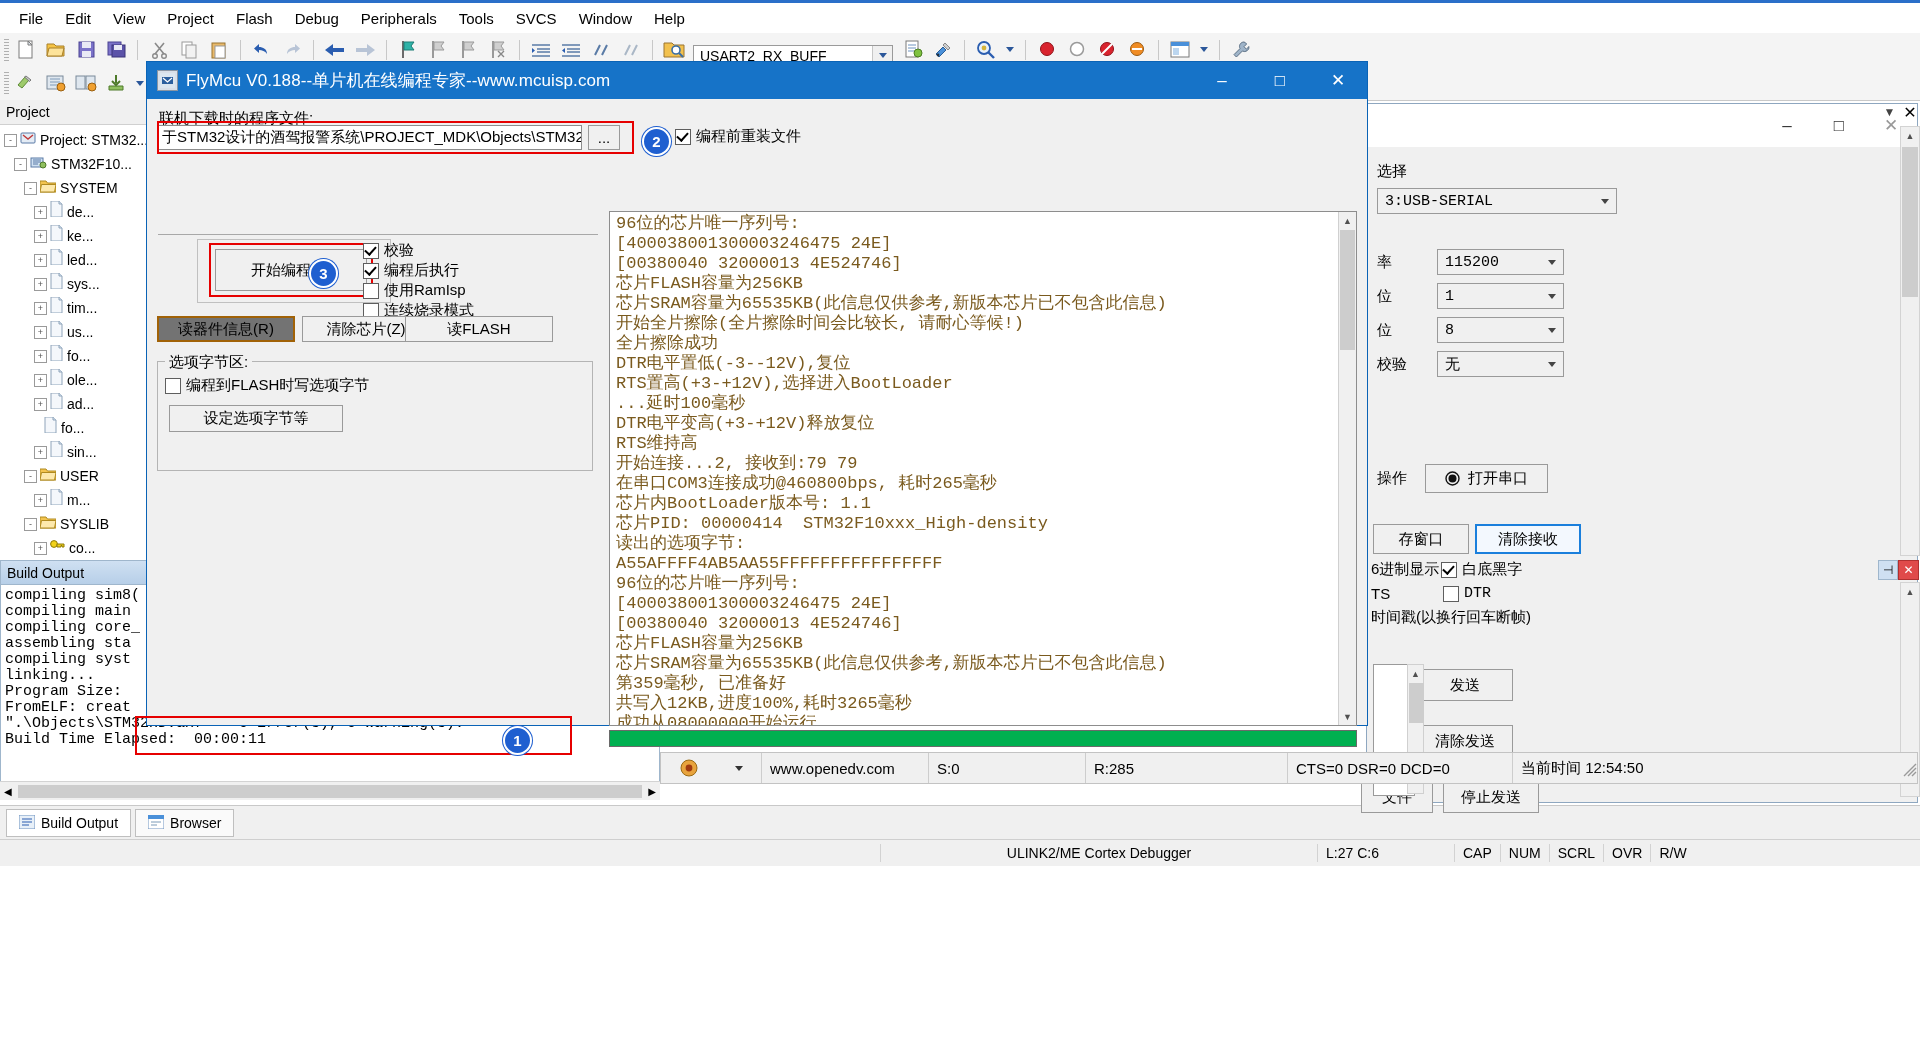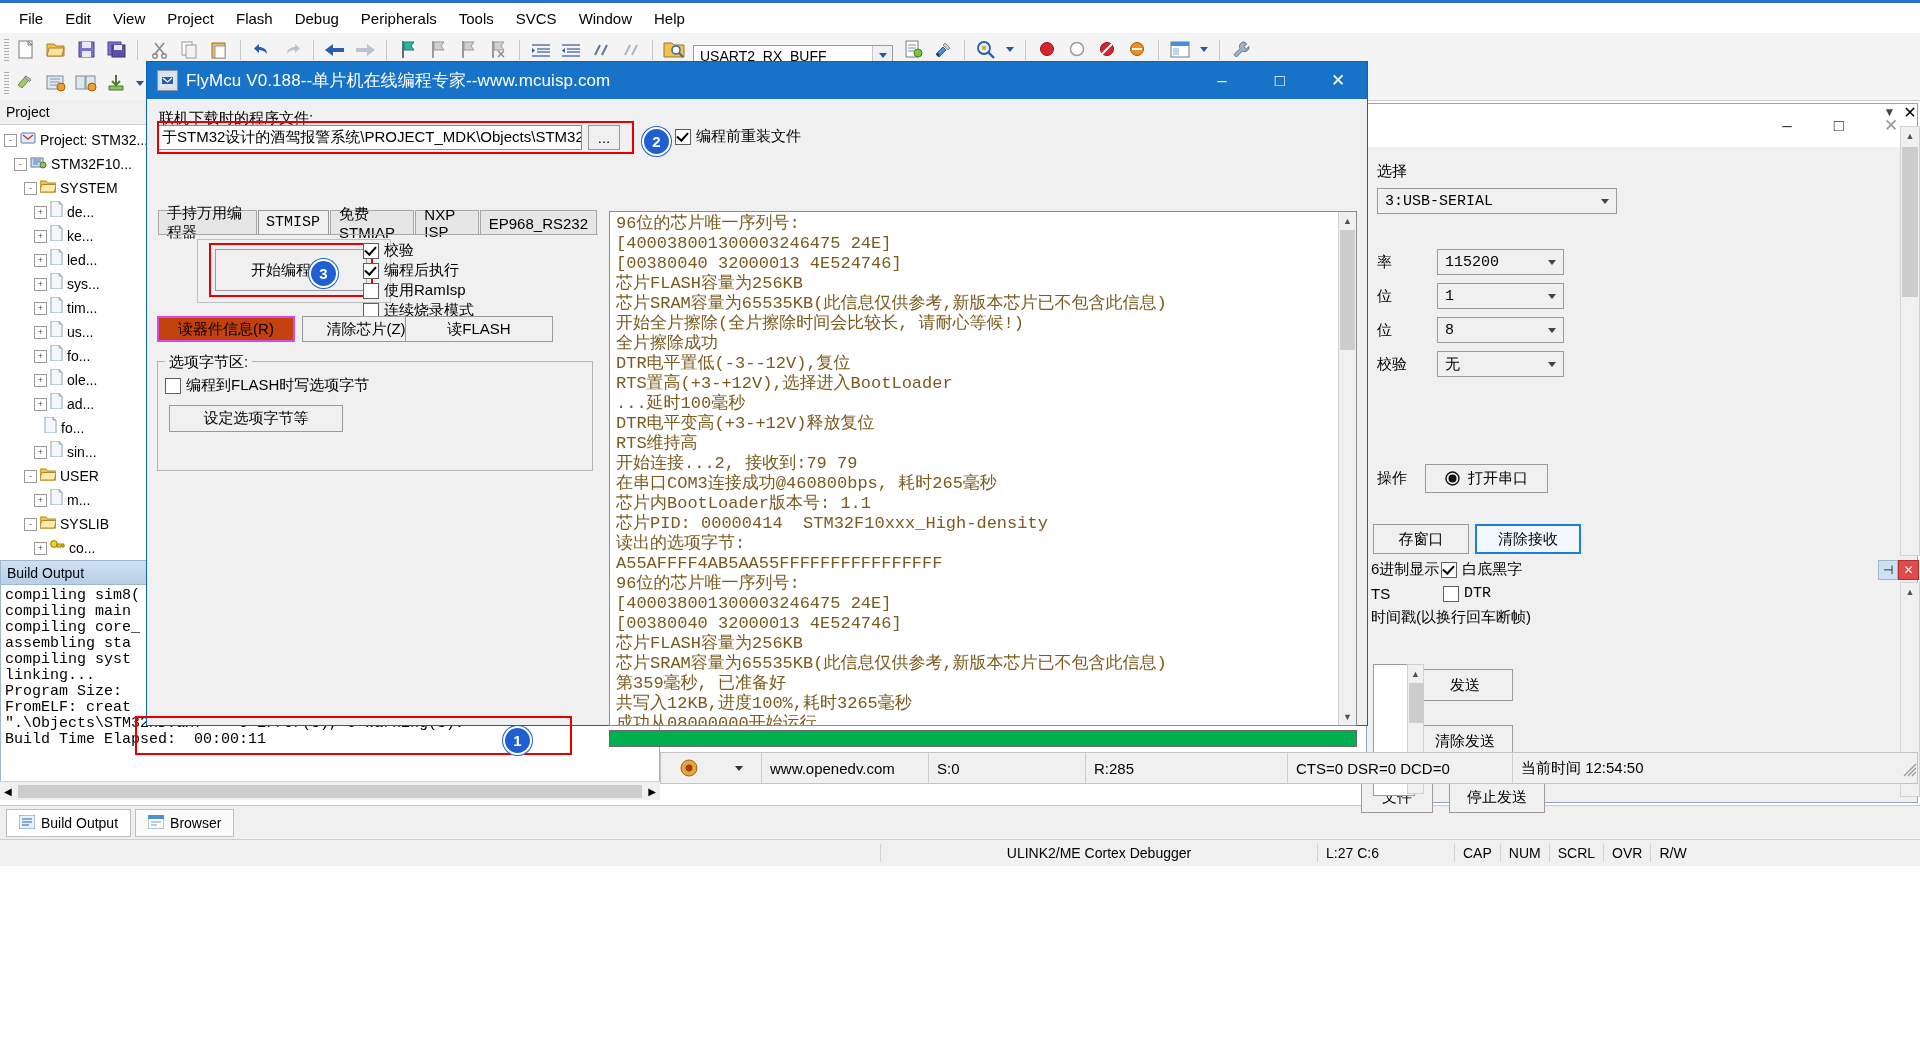--- a/index.html
+++ b/index.html
@@ -706,21 +706,21 @@
       </div>
     </div>
 
     <div style="position:absolute;left:50px;top:565px;">
       <div class="btn" style="width:96px;height:32px;">
         <span>发送</span>
       </div>
       <div class="btn" style="width:96px;height:32px;margin-top:24px;">
         <span>清除发送</span>
       </div>
-      <div style="display:flex;gap:16px;margin-top:24px;margin-left:-56px;text-align:center;">
+      <div style="display:flex;gap:10px;margin-top:24px;margin-left:-56px;text-align:center;">
         <div class="btn" style="width:72px;height:32px;">
           <span>文件</span>
         </div>
         <div class="btn" style="width:96px;height:32px;">
           <span>停止发送</span>
         </div>
       </div>
     </div>
 
     <div style="position:absolute;left:6px;top:560px;width:40px;height:130px;border:1px solid #9a9a9a;background:#fff;"></div>
@@ -792,27 +792,20 @@
       <div class="lbl" style="position:absolute;left:12px;top:10px;">联机下载时的程序文件:</div>
       <div class="tinput" style="left:10px;top:26px;width:425px;height:25px;">于STM32设计的酒驾报警系统\PROJECT_MDK\Objects\STM32HD.hex</div>
       <div class="btn" style="position:absolute;left:441px;top:26px;width:32px;height:25px;">...</div>
       <div class="cb" style="position:absolute;left:528px;top:28px;">
         <span class="cbbox on"></span>
         <span>编程前重装文件</span>
       </div>
       <div class="redbox" style="left:10px;top:22px;width:477px;height:33px;"></div>
       <div class="badge" style="left:495px;top:28px;">2</div>
 
-      <div class="tabstrip" id="flyTabs" style="left:11px;top:111px;">
-          <div class="tabi">手持万用编程器</div>
-          <div class="tabi sel">STMISP</div>
-          <div class="tabi">免费STMIAP</div>
-          <div class="tabi">NXP ISP</div>
-          <div class="tabi">EP968_RS232</div>
-        </div>
       <div style="position:absolute;left:11px;top:135px;width:440px;height:1px;background:#a8a8a8;"></div>
 
       <div class="btn" style="position:absolute;left:68px;top:150px;width:152px;height:42px;">
         <span>开始编程(P)</span>
       </div>
       <div class="redbox" style="left:62px;top:144px;width:164px;height:54px;"></div>
       <div class="badge" style="left:162px;top:160px;">3</div>
       <div style="position:absolute;left:50px;top:140px;width:192px;height:62px;border:1px solid #c0c0c0;background:transparent;"></div>
 
       <div style="position:absolute;left:216px;top:142px;" id="flyOpts">
@@ -827,21 +820,21 @@
           <div class="cb">
             <span class="cbbox"></span>
             <span>使用RamIsp</span>
           </div>
           <div class="cb">
             <span class="cbbox"></span>
             <span>连续烧录模式</span>
           </div>
         </div>
 
-      <div class="btn" style="position:absolute;left:10px;top:217px;width:138px;height:26px;border:2px solid #d946ef;background:#c2410c;">
+      <div class="btn" style="position:absolute;left:10px;top:217px;width:138px;height:26px;border:2px solid #a16207;background:#737373;">
         <span>读器件信息(R)</span>
       </div>
       <div class="btn" style="position:absolute;left:155px;top:217px;width:128px;height:26px;">
         <span>清除芯片(Z)</span>
       </div>
       <div class="btn" style="position:absolute;left:258px;top:217px;width:148px;height:26px;">
         <span>读FLASH</span>
       </div>
 
       <div class="groupbox" style="left:10px;top:262px;width:436px;height:110px;"></div>

